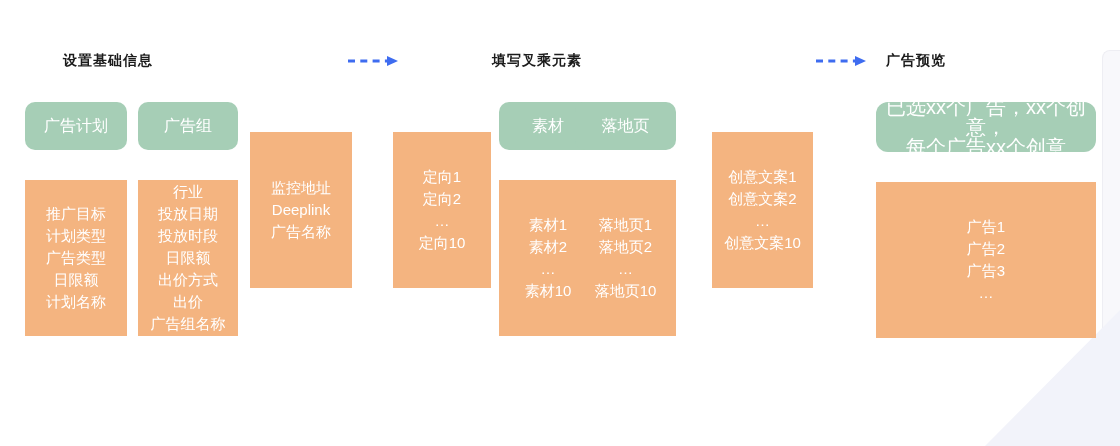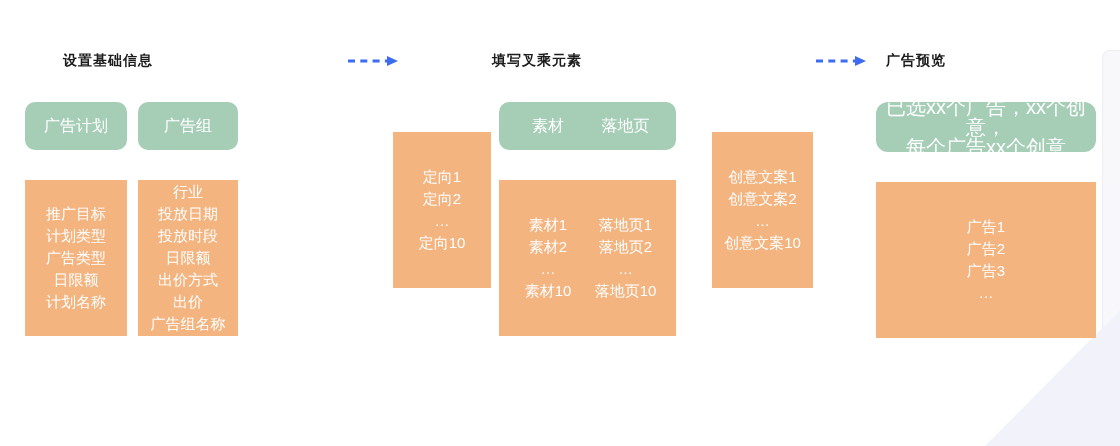--- a/index.html
+++ b/index.html
@@ -94,20 +94,25 @@
 投放日期
 投放时段
 日限额
 出价方式
 出价
 广告组名称</span>
     </div>
   </div>
 
   <div class="col" style="left:250px;width:102px;">
+    <div class="card">
+      <span class="card-text">监控地址
+Deeplink
+广告名称</span>
+    </div>
   </div>
 
   <div class="col" style="left:393px;width:98px;">
     <div class="card">
       <span class="card-text">定向1
 定向2
 …
 定向10</span>
     </div>
   </div>

